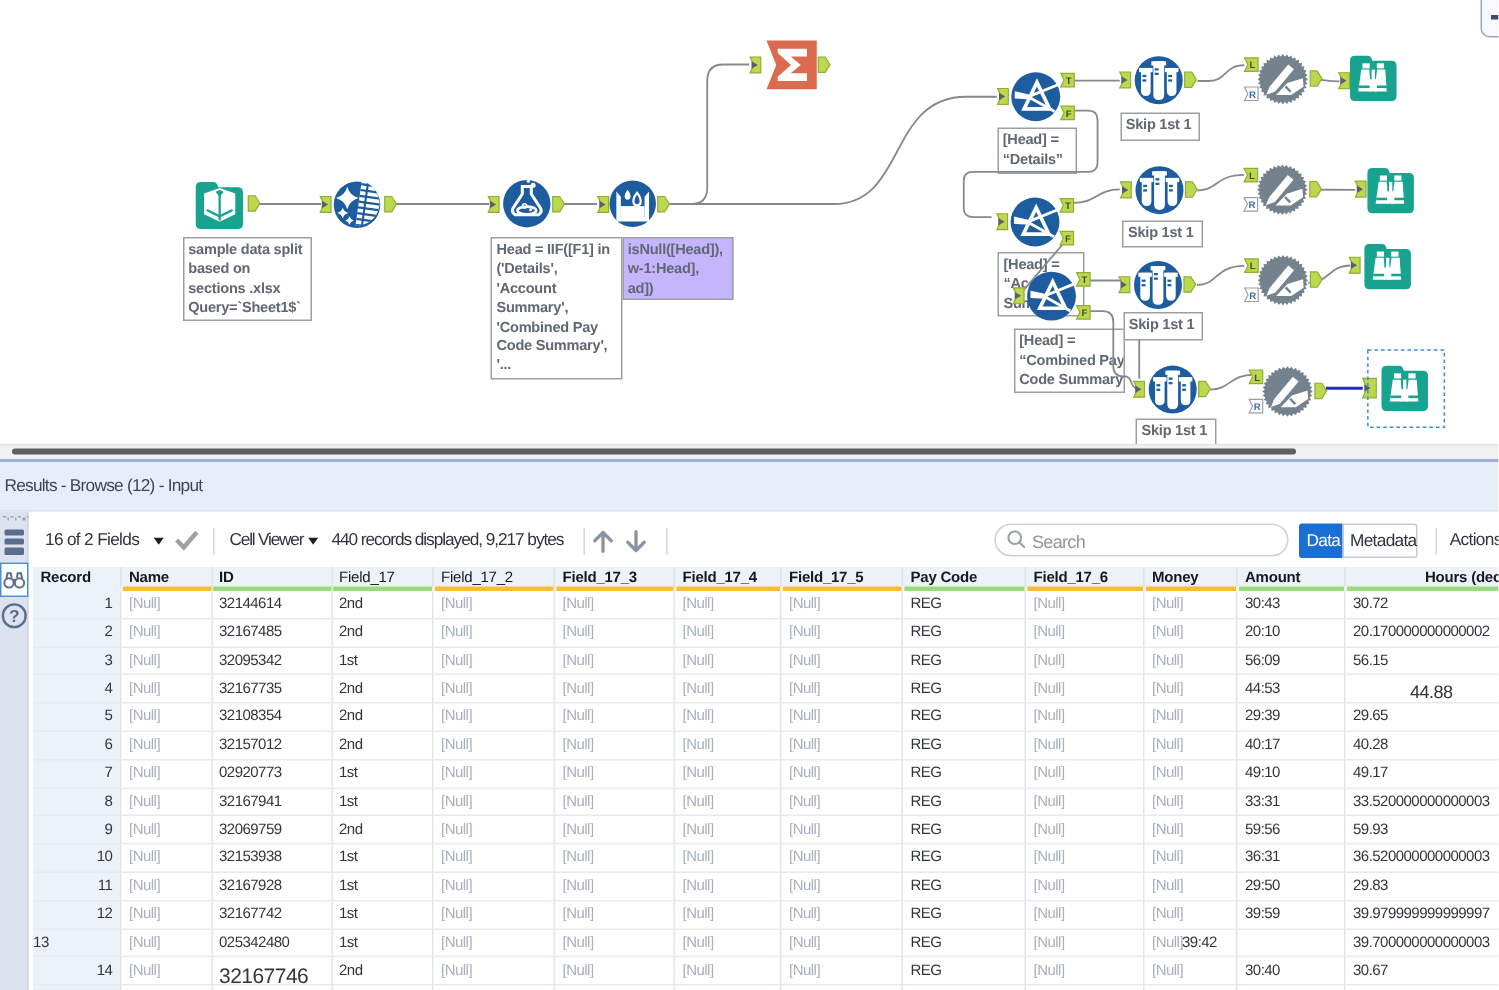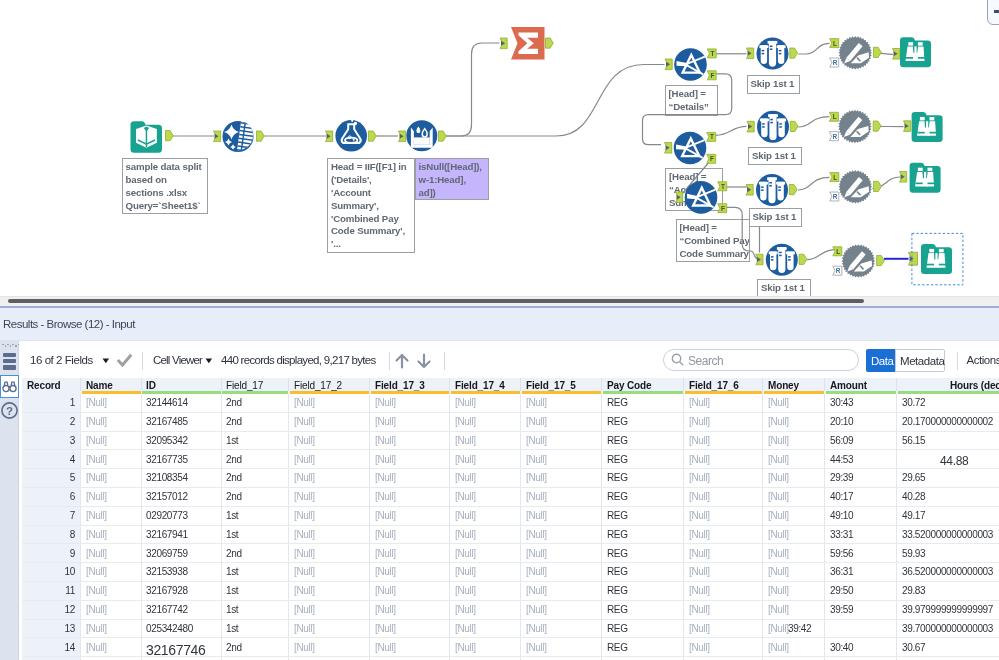--- a/index.html
+++ b/index.html
@@ -552,21 +552,21 @@
     <div style="position:absolute;left:294px;top:604.0px;font-size:10px;color:#30343c;white-space:nowrap;letter-spacing:-0.35px"><span style="color:#a7b0bf">[Null]</span></div>
     <div style="position:absolute;left:375px;top:604.0px;font-size:10px;color:#30343c;white-space:nowrap;letter-spacing:-0.35px"><span style="color:#a7b0bf">[Null]</span></div>
     <div style="position:absolute;left:455px;top:604.0px;font-size:10px;color:#30343c;white-space:nowrap;letter-spacing:-0.35px"><span style="color:#a7b0bf">[Null]</span></div>
     <div style="position:absolute;left:526px;top:604.0px;font-size:10px;color:#30343c;white-space:nowrap;letter-spacing:-0.35px"><span style="color:#a7b0bf">[Null]</span></div>
     <div style="position:absolute;left:607px;top:604.0px;font-size:10px;color:#30343c;white-space:nowrap;letter-spacing:-0.35px">REG</div>
     <div style="position:absolute;left:689px;top:604.0px;font-size:10px;color:#30343c;white-space:nowrap;letter-spacing:-0.35px"><span style="color:#a7b0bf">[Null]</span></div>
     <div style="position:absolute;left:768px;top:604.0px;font-size:10px;color:#30343c;white-space:nowrap;letter-spacing:-0.35px"><span style="color:#a7b0bf">[Null]</span></div>
     <div style="position:absolute;left:830px;top:604.0px;font-size:10px;color:#30343c;white-space:nowrap;letter-spacing:-0.35px">39:59</div>
     <div style="position:absolute;left:902px;top:604.0px;font-size:10px;color:#30343c;white-space:nowrap;letter-spacing:-0.35px">39.979999999999997</div>
     <div style="position:absolute;left:22px;top:637.4px;width:977px;height:1px;background:#e7eaef"></div>
-    <div style="position:absolute;left:22px;top:622.8px;width:53px;font-size:10px;color:#30343c;text-align:right;white-space:nowrap;letter-spacing:-0.3px">13</div>
+    <div style="position:absolute;left:22px;top:622.8px;width:53px;font-size:10px;color:#30343c;white-space:nowrap;letter-spacing:-0.3px">13</div>
     <div style="position:absolute;left:86px;top:622.8px;font-size:10px;color:#30343c;white-space:nowrap;letter-spacing:-0.35px"><span style="color:#a7b0bf">[Null]</span></div>
     <div style="position:absolute;left:146px;top:622.8px;font-size:10px;color:#30343c;white-space:nowrap;letter-spacing:-0.35px">025342480</div>
     <div style="position:absolute;left:226px;top:622.8px;font-size:10px;color:#30343c;white-space:nowrap;letter-spacing:-0.35px">1st</div>
     <div style="position:absolute;left:294px;top:622.8px;font-size:10px;color:#30343c;white-space:nowrap;letter-spacing:-0.35px"><span style="color:#a7b0bf">[Null]</span></div>
     <div style="position:absolute;left:375px;top:622.8px;font-size:10px;color:#30343c;white-space:nowrap;letter-spacing:-0.35px"><span style="color:#a7b0bf">[Null]</span></div>
     <div style="position:absolute;left:455px;top:622.8px;font-size:10px;color:#30343c;white-space:nowrap;letter-spacing:-0.35px"><span style="color:#a7b0bf">[Null]</span></div>
     <div style="position:absolute;left:526px;top:622.8px;font-size:10px;color:#30343c;white-space:nowrap;letter-spacing:-0.35px"><span style="color:#a7b0bf">[Null]</span></div>
     <div style="position:absolute;left:607px;top:622.8px;font-size:10px;color:#30343c;white-space:nowrap;letter-spacing:-0.35px">REG</div>
     <div style="position:absolute;left:689px;top:622.8px;font-size:10px;color:#30343c;white-space:nowrap;letter-spacing:-0.35px"><span style="color:#a7b0bf">[Null]</span></div>
     <div style="position:absolute;left:768px;top:622.8px;font-size:10px;color:#30343c;white-space:nowrap;letter-spacing:-0.35px"><span style="color:#a7b0bf">[Null]</span></div>

